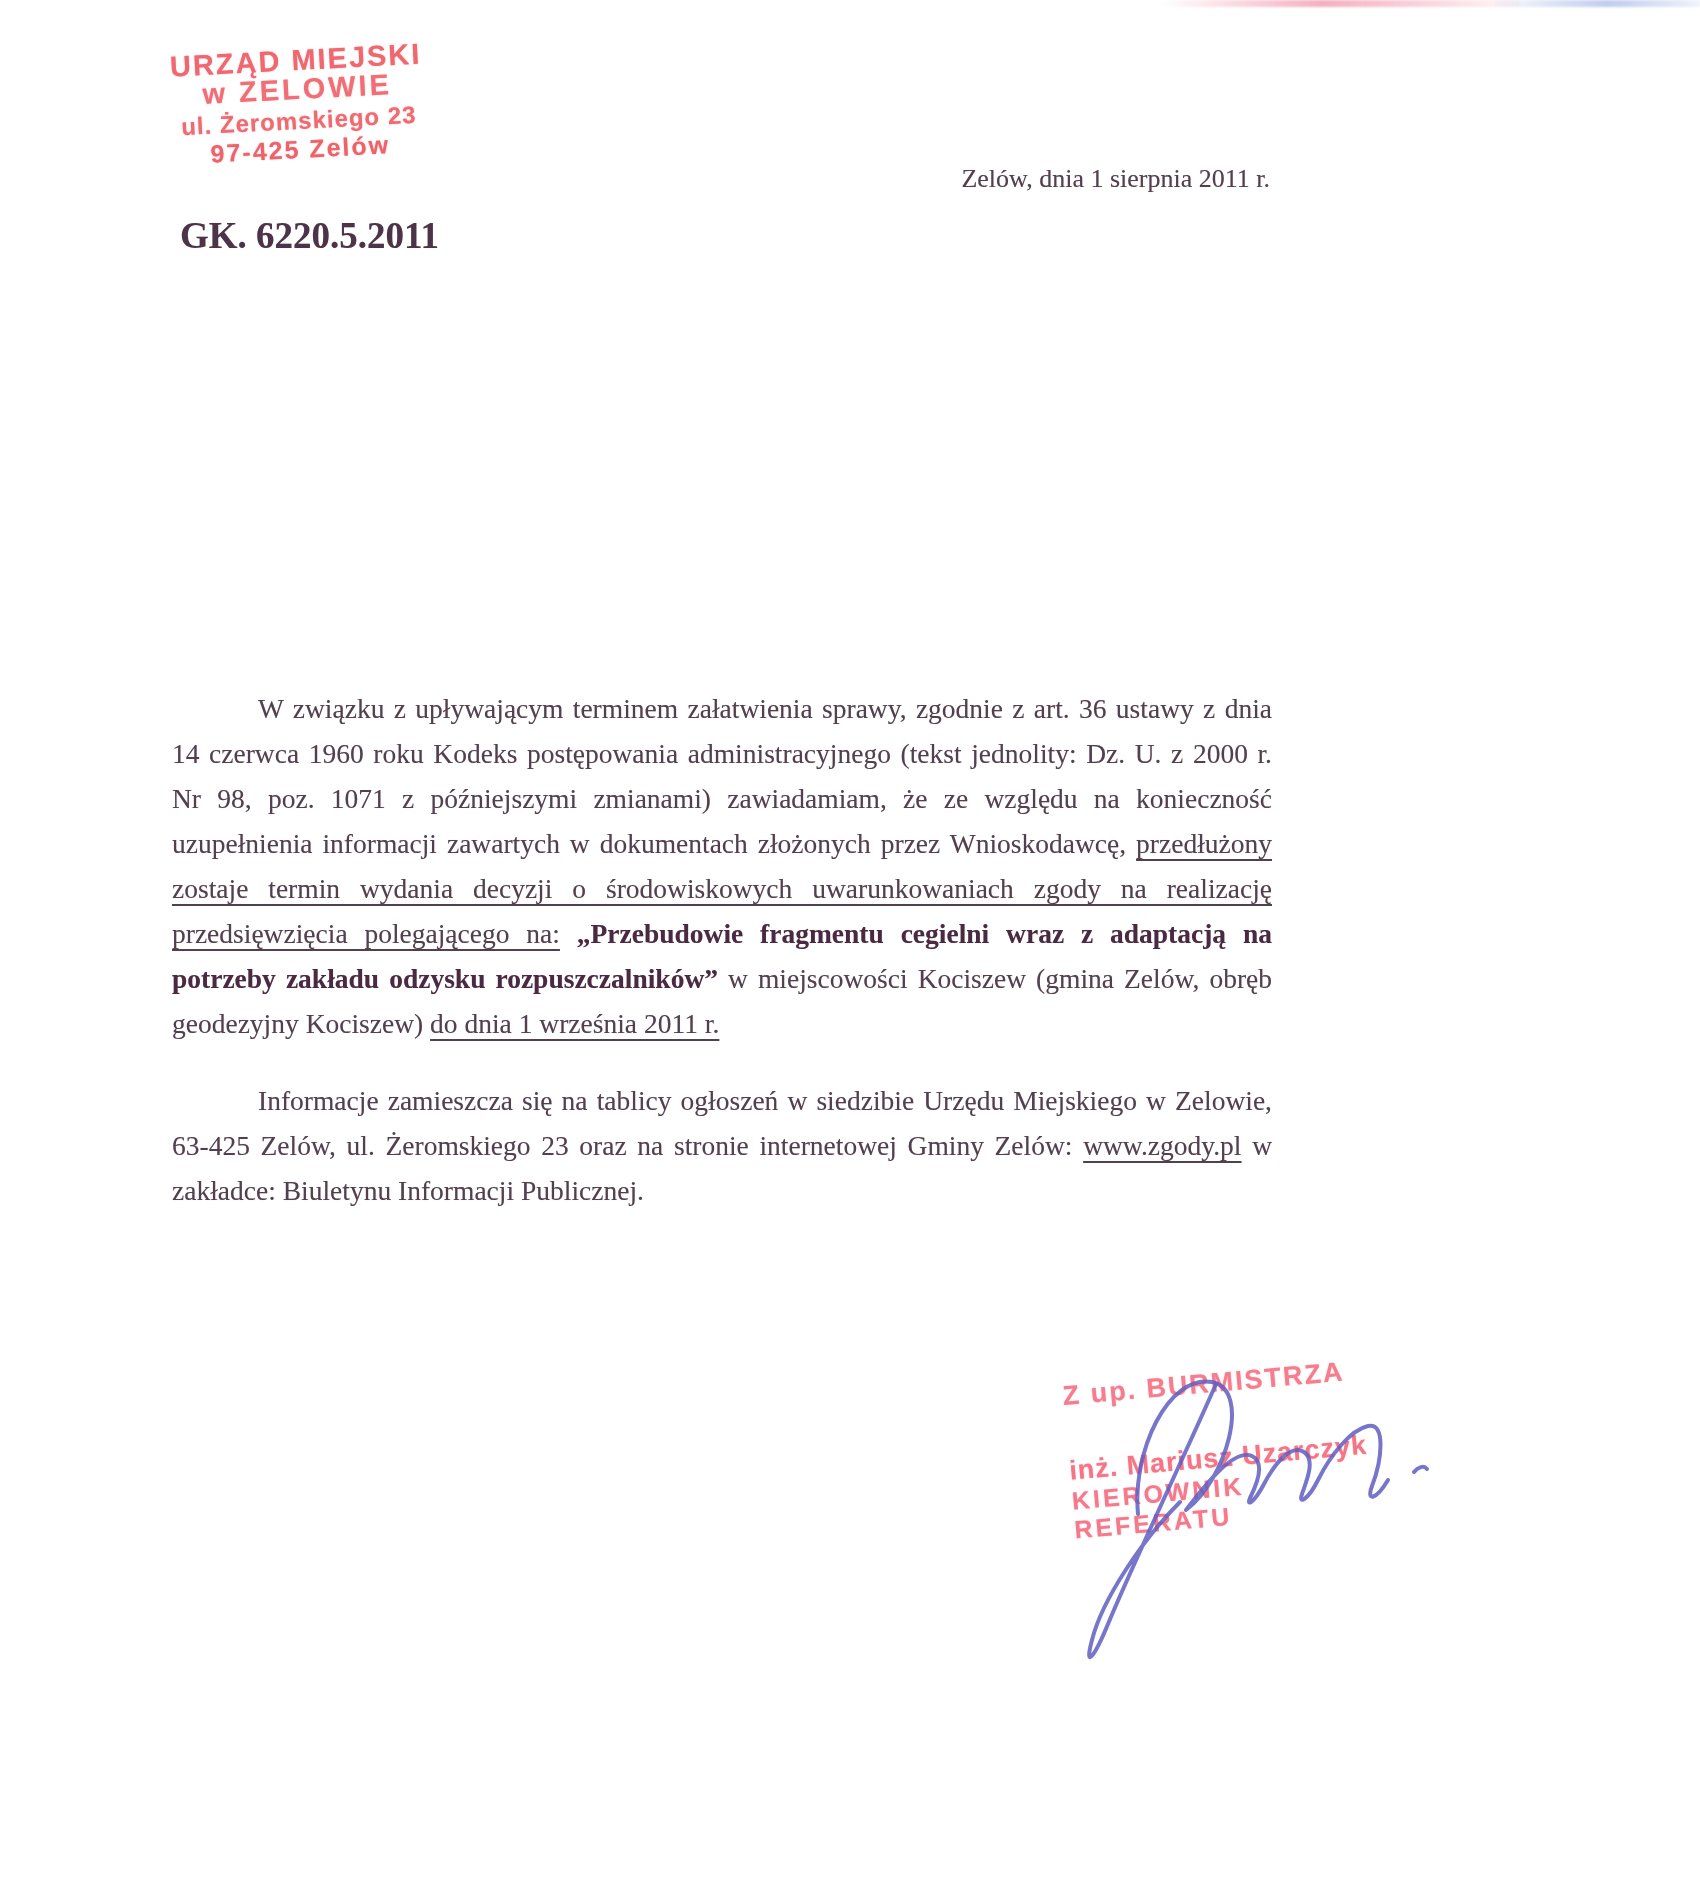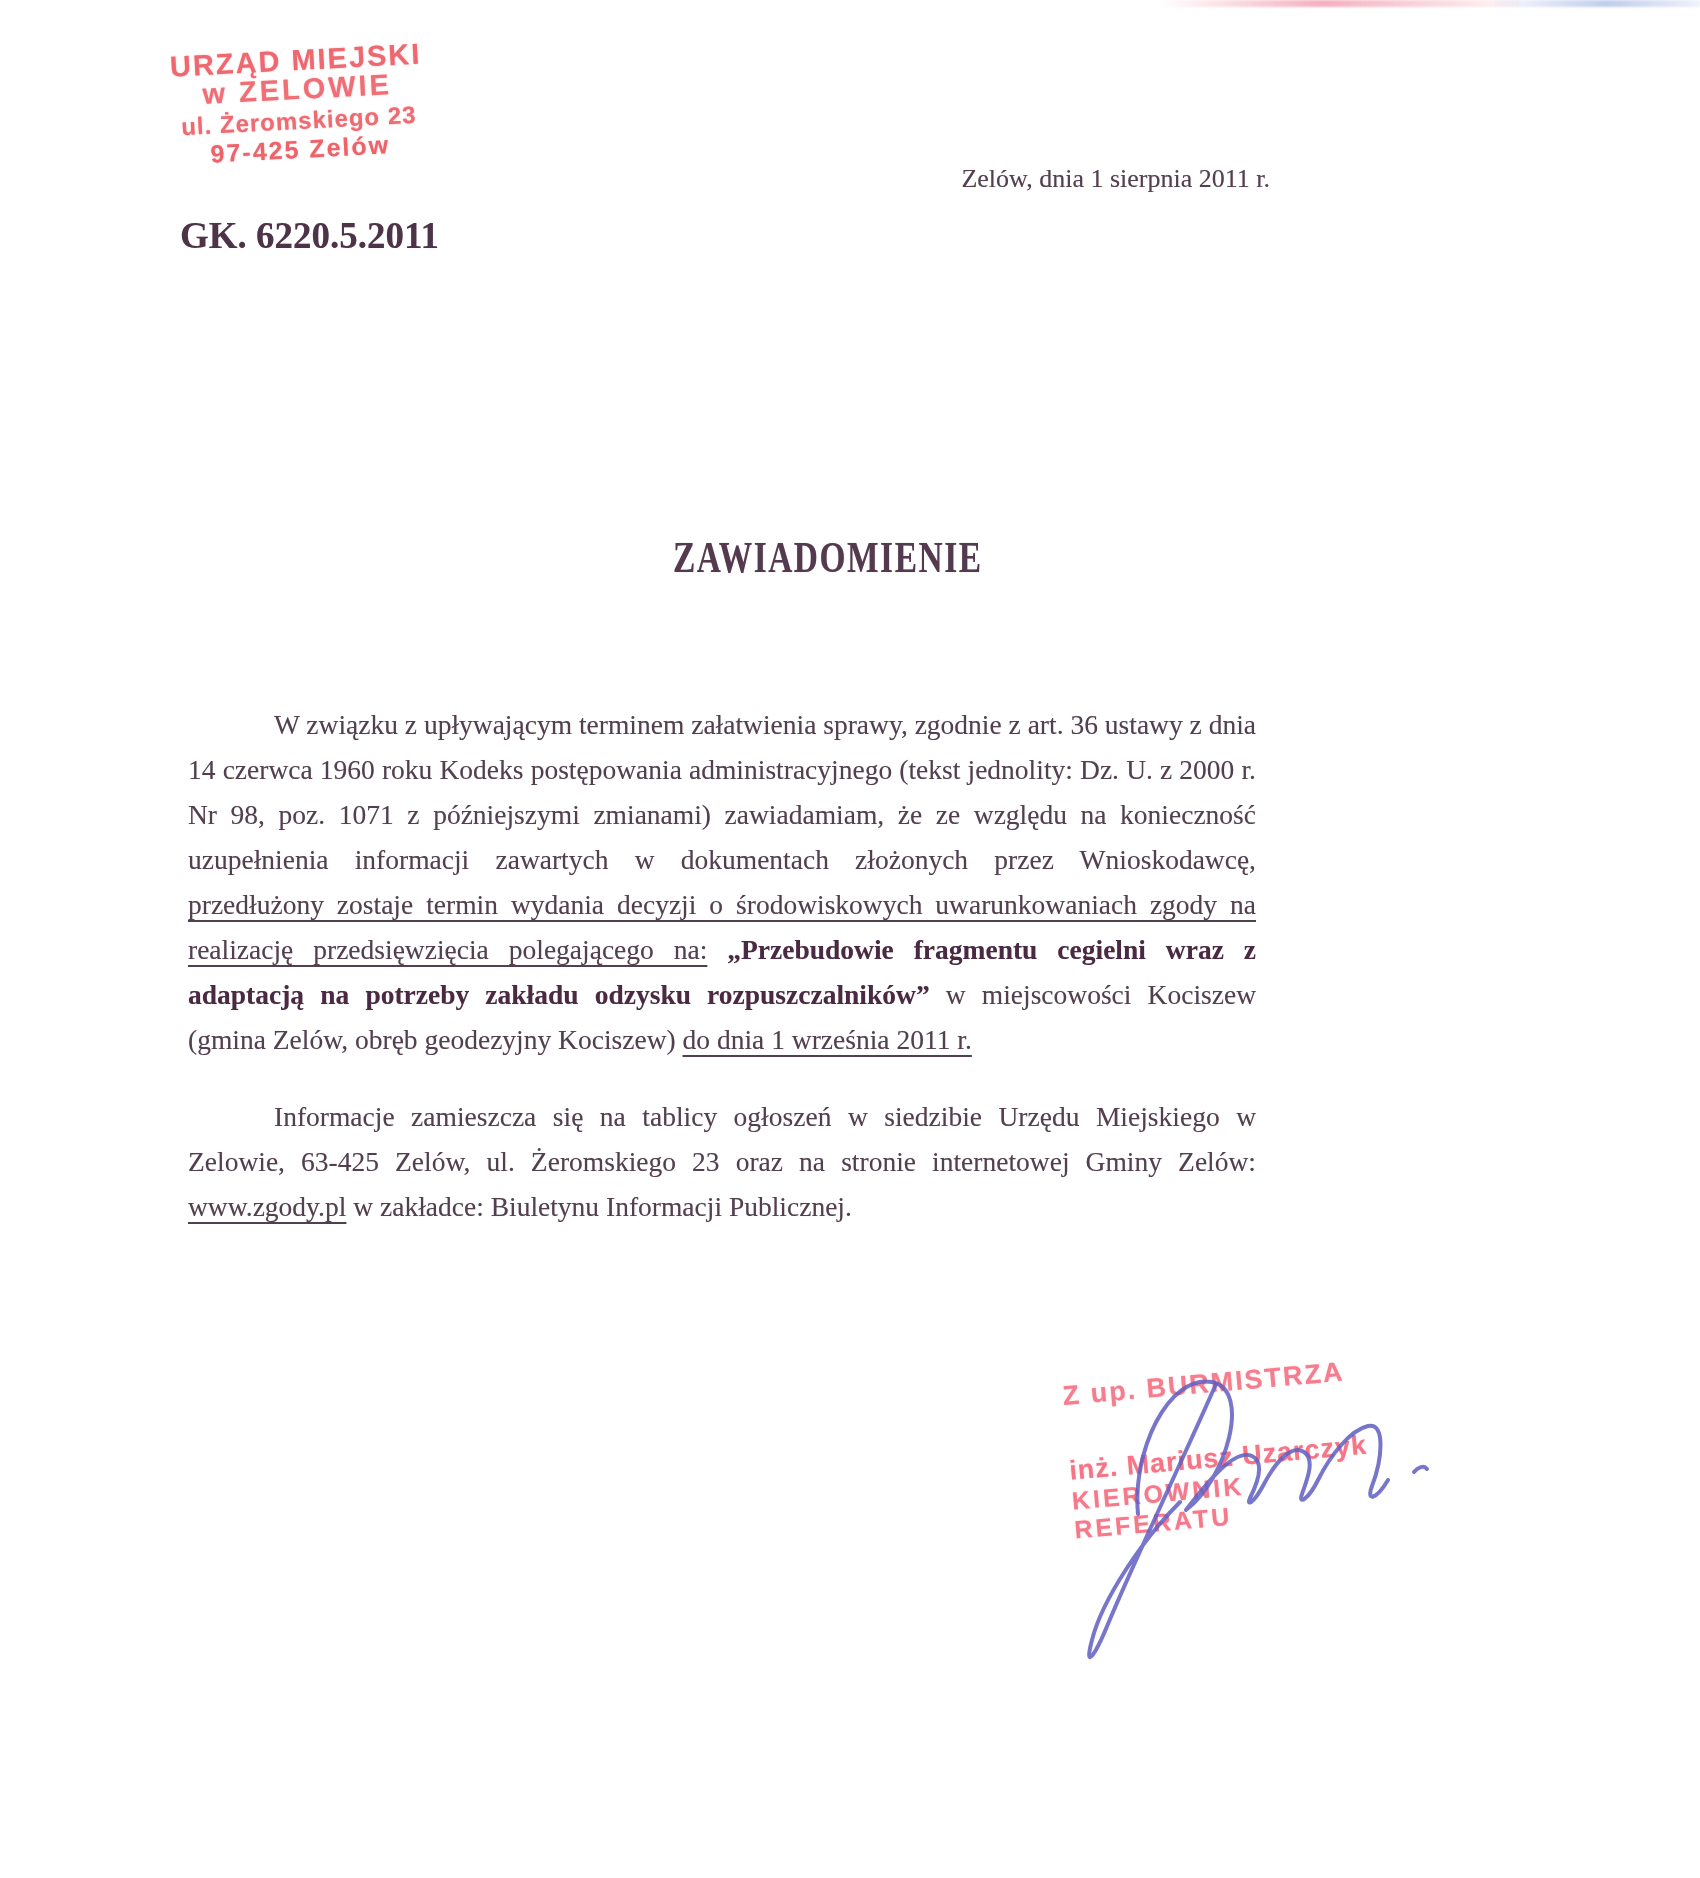--- a/index.html
+++ b/index.html
@@ -59,21 +59,21 @@
     transform-origin:center;
     text-shadow:0 0 1px rgba(84,58,78,.4);
   }
   
   .body-text {
     position:absolute; left:172px; top:686px; width:1100px;
     font-size:27.5px; line-height:45px;
     text-align:justify;
     text-shadow:0 0 .8px rgba(83,64,79,.3);
   }
-  .body-text p { margin:16px; text-indent:86px; }
+  .body-text p { margin:0; text-indent:86px; }
   .body-text p + p { margin-top:32px; }
   .u { text-decoration:underline; text-decoration-thickness:2px; text-underline-offset:6px; }
   .b { font-weight:bold; color:#4a2a42; }
   
   .sig-area { position:absolute; left:1020px; top:1352px; width:490px; height:330px; }
   .sig-stamp {
     position:absolute; left:48px; top:14px; width:340px;
     transform:rotate(-5deg);
     font-family:"Liberation Sans","DejaVu Sans",sans-serif;
     font-weight:bold;
@@ -98,21 +98,20 @@
     <div class="st1">URZĄD MIEJSKI</div>
     <div class="st2">w ZELOWIE</div>
     <div class="st3">ul. Żeromskiego 23</div>
     <div class="st4">97-425 Zelów</div>
   </div>
 
   <div class="dateline">Zelów, dnia 1 sierpnia 2011 r.</div>
 
   <div class="reference">GK. 6220.5.2011</div>
 
-  <h1 class="title-row"><span class="title-text">ZAWIADOMIENIE</span></h1>
 
   <div class="body-text">
     <p><span>W związku z upływającym terminem załatwienia sprawy, zgodnie z art. 36 ustawy z dnia 14 czerwca 1960 roku Kodeks postępowania administracyjnego (tekst jednolity: Dz. U. z 2000 r. Nr 98, poz. 1071 z późniejszymi zmianami) zawiadamiam, że ze względu na konieczność uzupełnienia informacji zawartych w dokumentach złożonych przez Wnioskodawcę, </span><span class="u">przedłużony zostaje termin wydania decyzji o środowiskowych uwarunkowaniach zgody na realizację przedsięwzięcia polegającego na:</span><span class="b"> „Przebudowie fragmentu cegielni wraz z adaptacją na potrzeby zakładu odzysku rozpuszczalników”</span><span> w miejscowości Kociszew (gmina Zelów, obręb geodezyjny Kociszew) </span><span class="u">do dnia 1 września 2011 r.</span></p>
     <p><span>Informacje zamieszcza się na tablicy ogłoszeń w siedzibie Urzędu Miejskiego w Zelowie, 63-425 Zelów, ul. Żeromskiego 23 oraz na stronie internetowej Gminy Zelów: </span><span class="u">www.zgody.pl</span><span> w zakładce:  Biuletynu Informacji Publicznej.</span></p>
   </div>
 
   <div class="sig-area">
     <div class="sig-stamp">
       <div class="sg1">Z up. BURMISTRZA</div>
       <div class="sg2">inż. Mariusz Uzarczyk</div>

